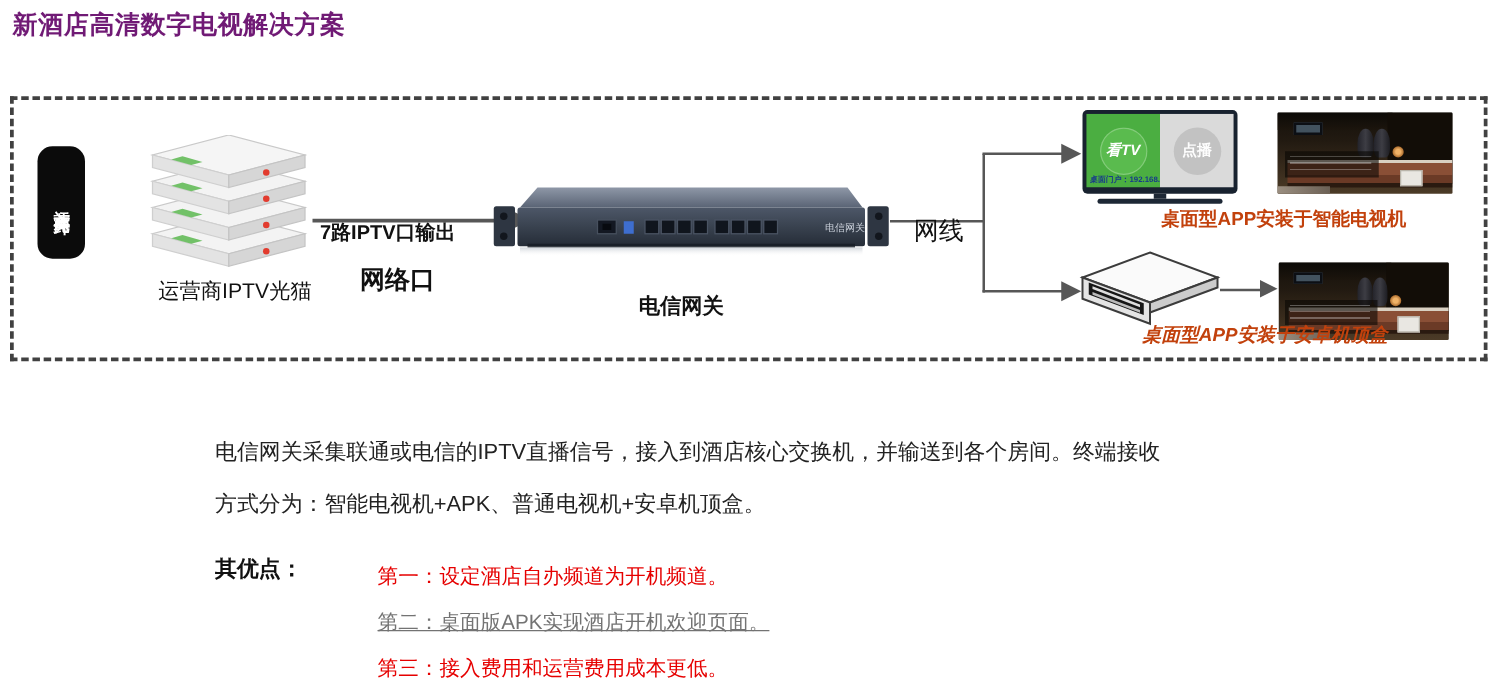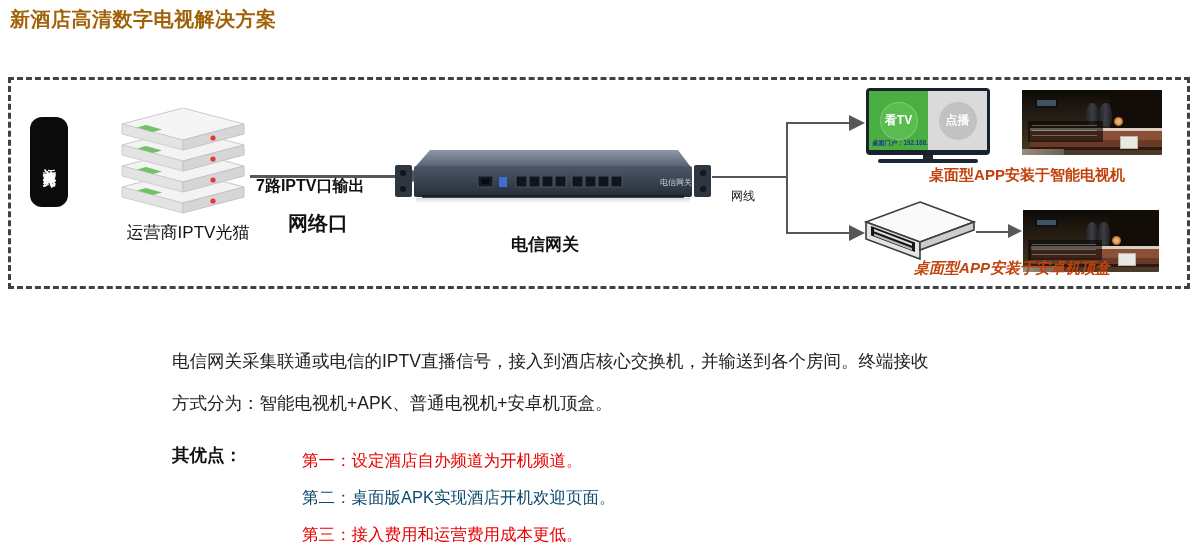--- a/index.html
+++ b/index.html
@@ -2,21 +2,21 @@
 <html><head>
 <meta charset="utf-8">
 <style>
   html,body{margin:0;padding:0;background:#fff;}
   #app{
     position:relative;width:1199px;height:549px;background:#fff;overflow:hidden;
     font-family:"Liberation Sans","DejaVu Sans",sans-serif;color:#1a1a1a;
   }
   .abs{position:absolute;}
   
-  .page-title{left:10px;top:6px;font-size:20px;font-weight:bold;color:#a16207;letter-spacing:.5px;}
+  .page-title{left:10px;top:6px;font-size:20px;font-weight:bold;color:#701a75;letter-spacing:.5px;}
   
   .frame{left:8px;top:77px;width:1176px;height:206px;border:3px dashed #414141;}
   
   .fiber-badge{
     left:30px;top:117px;width:38px;height:90px;background:#0b0b0b;border-radius:12px;
     color:#fff;display:flex;align-items:center;justify-content:center;
     writing-mode:vertical-rl;text-orientation:upright;font-size:13px;font-weight:bold;letter-spacing:2px;
   }
   
   .lbl{font-size:17px;color:#111;}
@@ -30,21 +30,21 @@
   .arrowhead.big{border-top-width:9px;border-bottom-width:9px;border-left-width:19px;}
   
   .tv{left:866px;top:88px;width:124px;height:80px;}
   .tv-frame{position:relative;width:124px;height:67px;background:#18222f;border-radius:4px;padding:3px 3px 5px 3px;box-sizing:border-box;}
   .tv-screen{display:flex;width:100%;height:100%;overflow:hidden;}
   .tv-half{position:relative;width:50%;height:100%;display:flex;align-items:center;justify-content:center;}
   .half-green{background:#4bae41;}
   .half-gray{background:#dadada;}
   .tv-circle{width:38px;height:38px;border-radius:50%;display:flex;align-items:center;justify-content:center;
     color:#fff;font-weight:bold;font-size:12px;}
-  .circle-green{background:#5abb4e;box-shadow:inset 0 0 0 1px rgba(255,255,255,.25);}
+  .circle-green{background:#5abb4e;box-shadow:inset 0 0 0 1px rgba(255,255,255,.25);font-style:italic;}
   .circle-gray{background:#c2c2c2;color:#fdfdfd;}
   .portal-text{position:absolute;left:3px;bottom:2px;font-size:7px;font-weight:bold;color:#173a8a;white-space:nowrap;transform:scale(.9);transform-origin:left bottom;}
   .tv-neck{width:10px;height:4px;background:#1d2735;margin:0 auto;}
   .tv-stand{width:100px;height:4px;background:#1d2735;border-radius:2px;margin:0 auto;}
   
   .hotel-photo{overflow:hidden;background:linear-gradient(180deg,#14100b 0%,#221a11 35%,#382b1c 70%,#4c3b27 100%);border-radius:1px;}
   .hp-shelf{position:absolute;right:0;top:0;width:37%;height:88%;
     background-image:
       radial-gradient(circle 2px at 20% 25%,#d2691e 0 2px,transparent 3px),
       radial-gradient(circle 2px at 55% 45%,#3aa6a0 0 2px,transparent 3px),
@@ -166,21 +166,21 @@
       <rect x="206" y="36" width="11" height="11"></rect>
         <rect x="219" y="36" width="11" height="11"></rect>
     </g>
     <text x="268" y="45" font-size="8" fill="#c9cfd9" font-family="Liberation Sans, sans-serif">电信网关</text>
 
     <rect x="24" y="58" width="274" height="7" fill="url(#gwRefl)"></rect>
   </svg>
   <div class="abs lbl lbl-c bold" style="left:470px;top:205px;width:150px;">电信网关</div>
 
   <div class="abs hline" style="left:712px;top:176px;width:76px;"></div>
-  <div class="abs lbl" style="left:731px;top:188px;font-size:12px;">网线</div>
+  <div class="abs lbl" style="left:731px;top:171px;font-size:20px;">网线</div>
   <div class="abs vline" style="left:786px;top:123px;height:111px;"></div>
   <div class="abs hline" style="left:786px;top:122px;width:64px;"></div>
   <div class="abs arrowhead" style="left:849px;top:115px;"></div>
   <div class="abs hline" style="left:786px;top:232px;width:64px;"></div>
   <div class="abs arrowhead" style="left:849px;top:225px;"></div>
 
   <div class="abs tv">
     <div class="tv-frame">
       <div class="tv-screen">
         <div class="tv-half half-green">
@@ -233,16 +233,16 @@
     <div class="hp-floor"></div>
     <div class="hp-text"></div>
   </div>
   <div class="abs caption" style="left:877px;top:259px;width:270px;font-style:italic;">桌面型APP安装于安卓机顶盒</div>
 
   <div class="abs desc" style="top:349px;">电信网关采集联通或电信的IPTV直播信号，接入到酒店核心交换机，并输送到各个房间。终端接收</div>
   <div class="abs desc" style="top:391px;">方式分为：智能电视机+APK、普通电视机+安卓机顶盒。</div>
 
   <div class="abs adv-head">其优点：</div>
   <div class="abs adv-item" style="top:450px;color:#e60000;">第一：设定酒店自办频道为开机频道。</div>
-  <div class="abs adv-item" style="top:487px;color:#0c4a6e;">第二：桌面版APK实现酒店开机欢迎页面。</div>
+  <div class="abs adv-item" style="top:487px;color:#737373;text-decoration:underline;">第二：桌面版APK实现酒店开机欢迎页面。</div>
   <div class="abs adv-item" style="top:524px;color:#e60000;">第三：接入费用和运营费用成本更低。</div>
 
 </div>
 
 </body></html>

